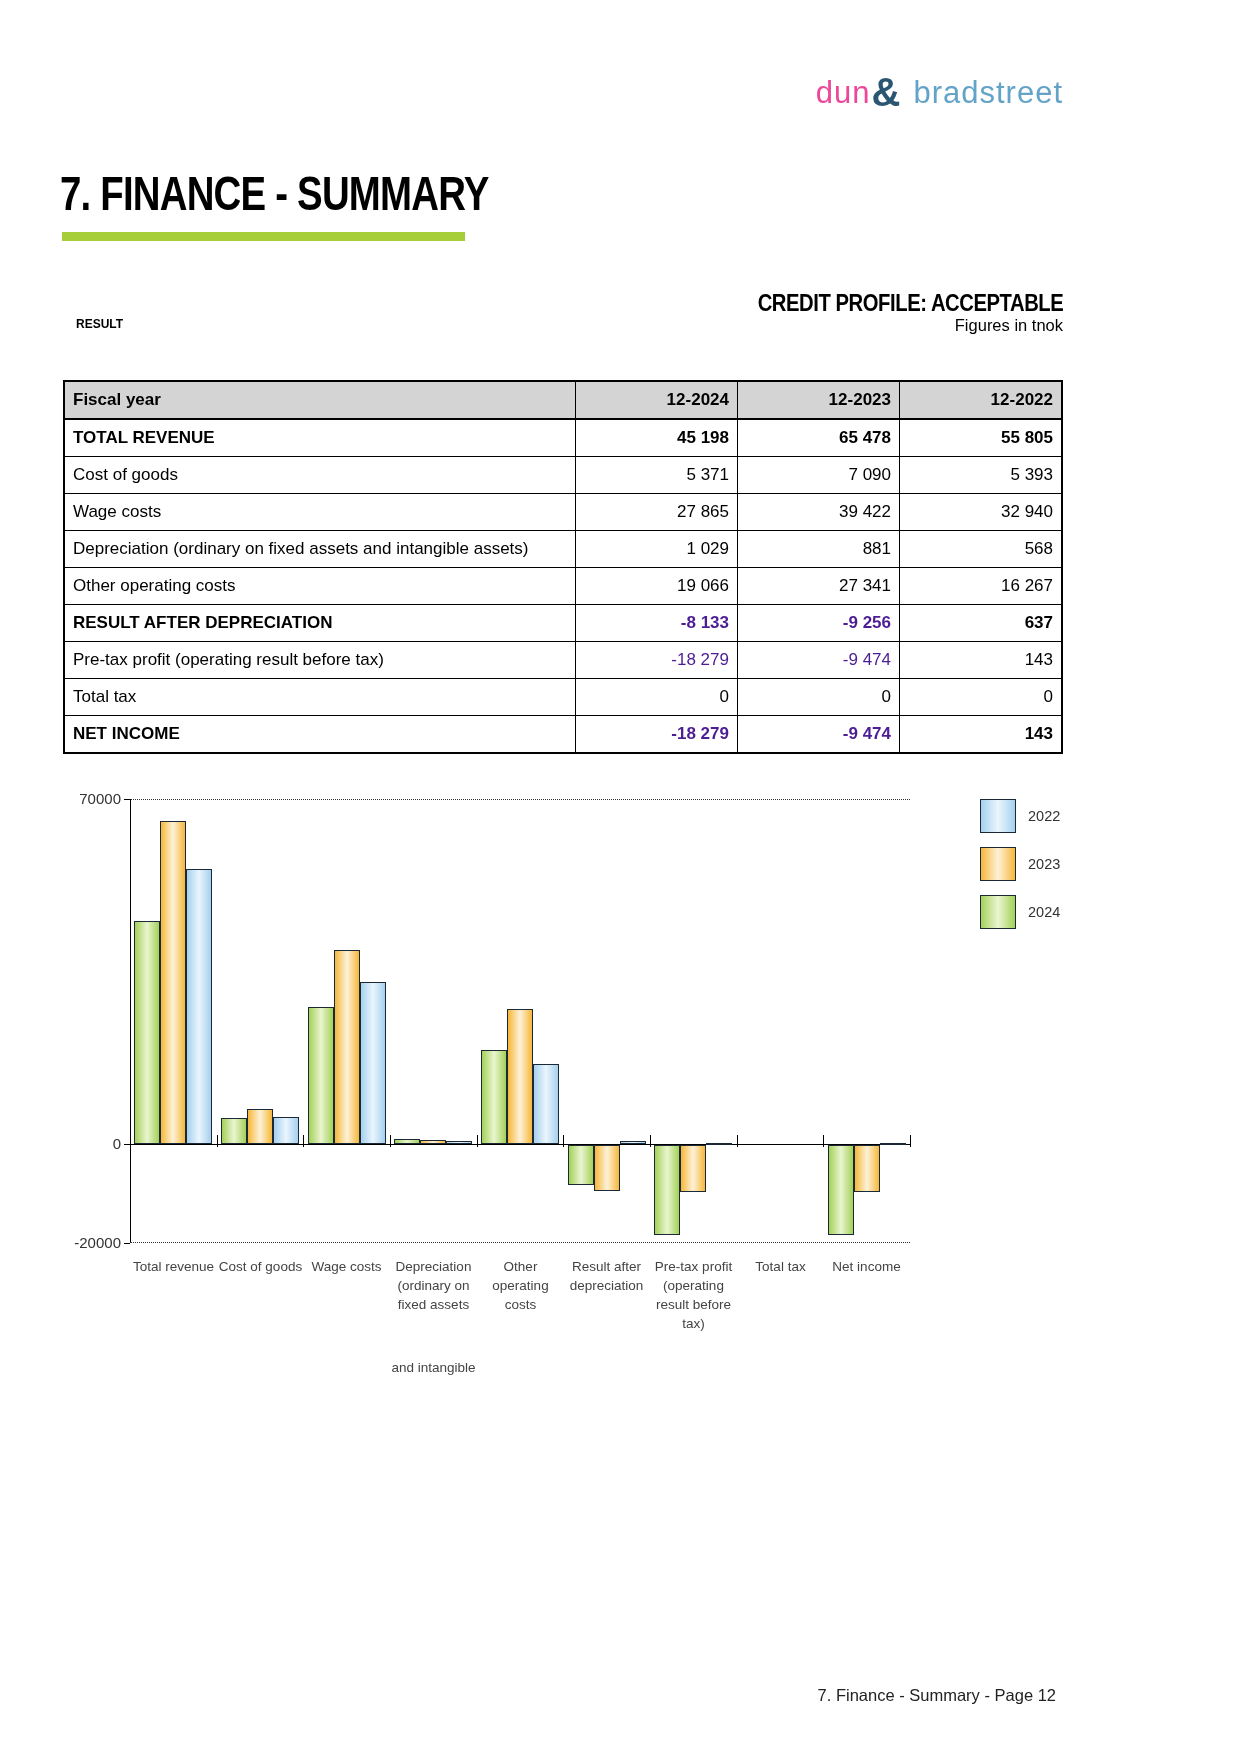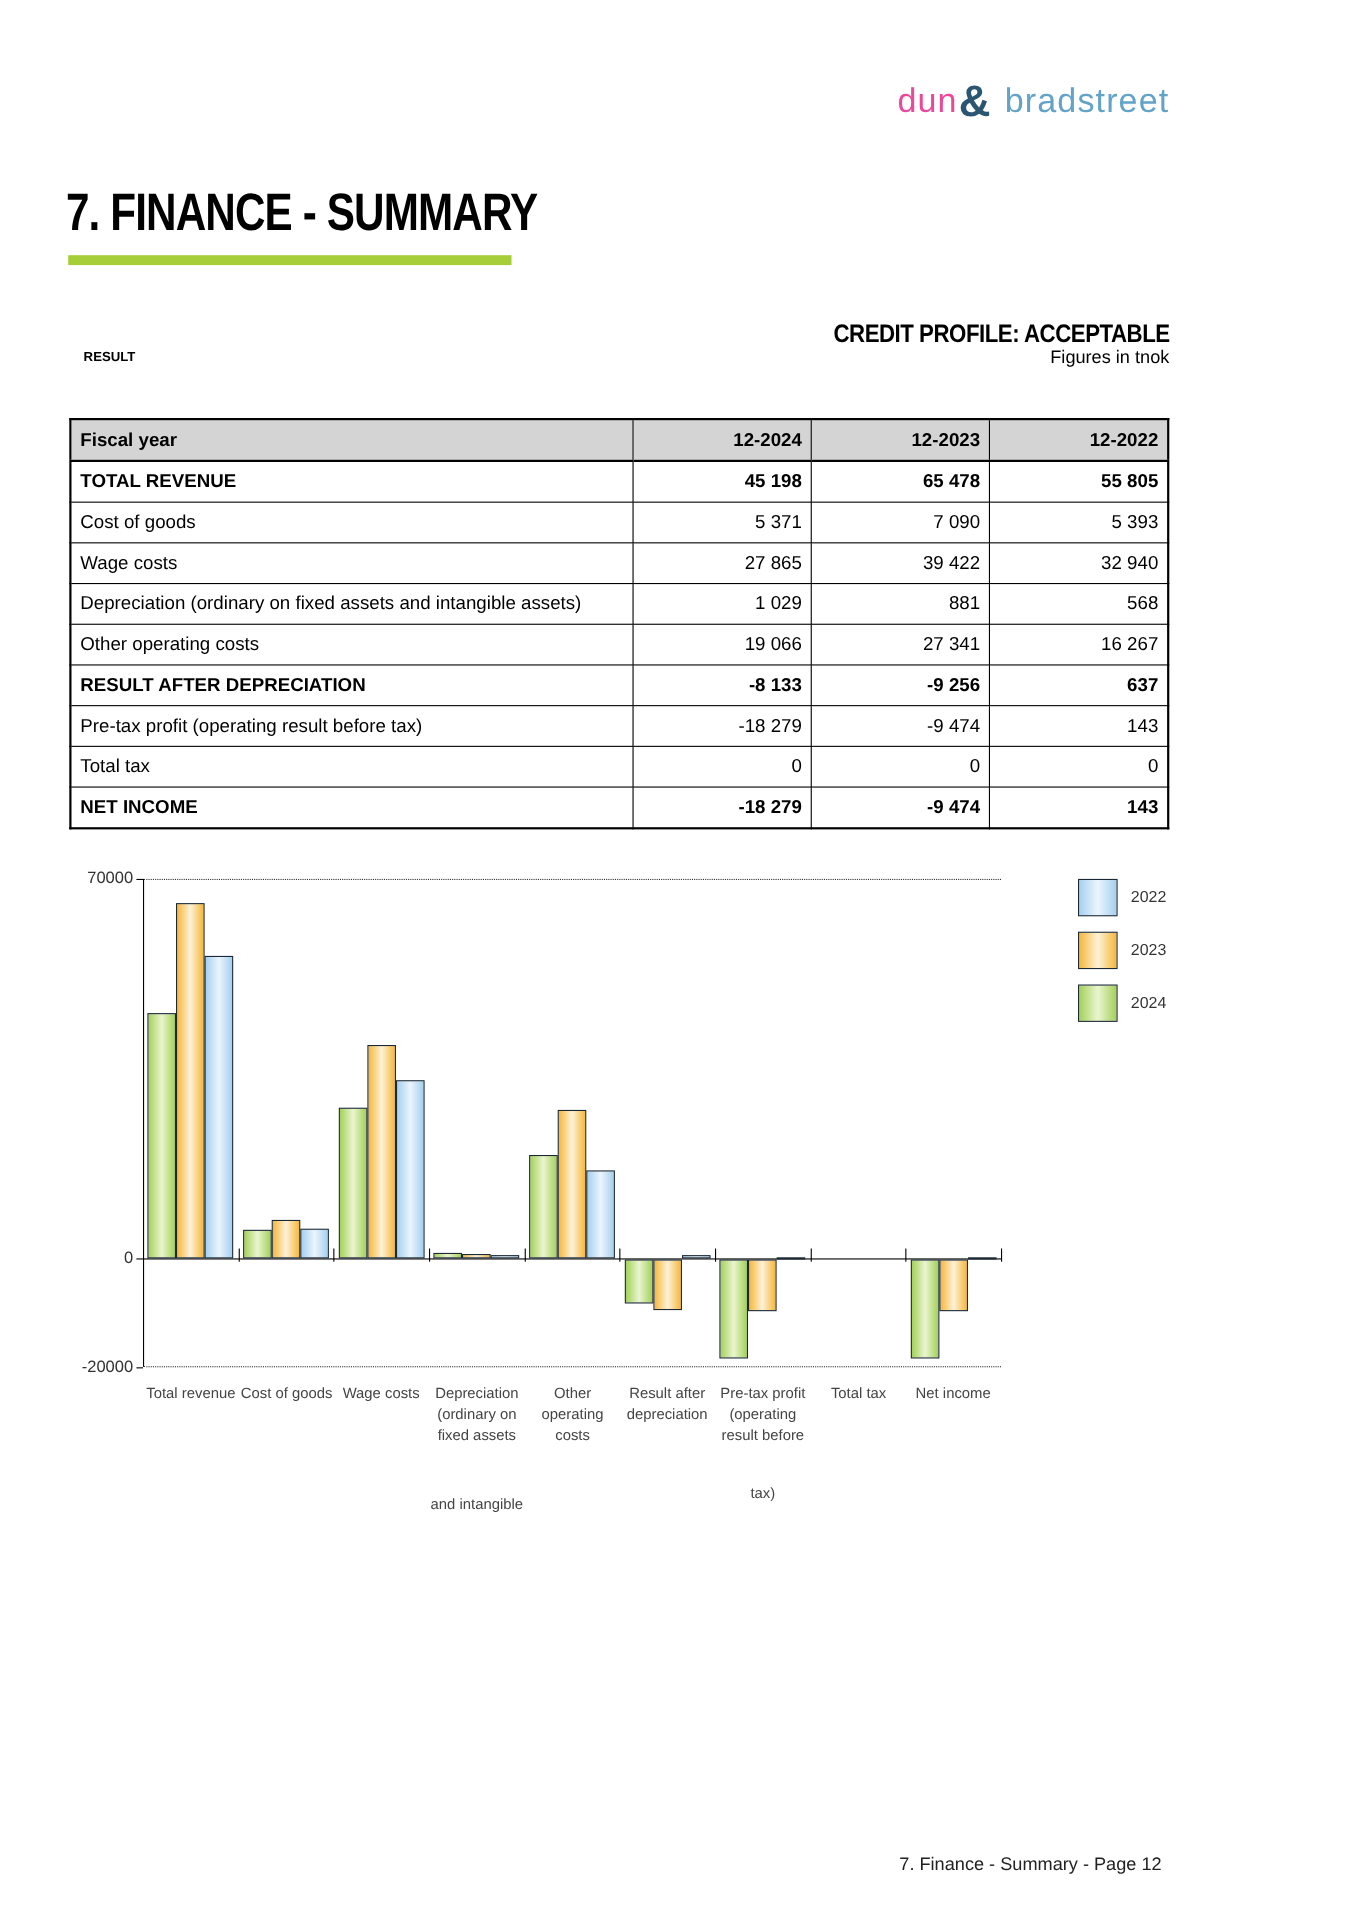--- a/index.html
+++ b/index.html
@@ -61,21 +61,21 @@
     height:22px;
     overflow:hidden;white-space:nowrap;
   }
   table.result thead th{
     background:#d4d4d4;
     border-bottom:2px solid #000;
     font-weight:700;text-align:left;
   }
   table.result .num{text-align:right;width:145px;}
   table.result tr.bold td{font-weight:700;}
-  table.result td.neg{color:#000000;}
+  table.result td.neg{color:#4c1d95;}
   
   .chart{
     position:absolute;left:63px;top:712px;
     width:1000px;height:720px;
   }
   .chart *{position:absolute;}
   .gridline-dotted{border-top:1px dotted #333;height:0;}
   .axis-v{width:1px;background:#000;}
   .baseline{height:1px;background:#000;}
   .ytick-label{font-size:15px;color:#333;text-align:right;width:58px;}
@@ -235,21 +235,21 @@
         <div style="position: static;">depreciation</div>
       </div>
       <div class="bar" style="left: 591px; top: 433px; width: 26px; height: 90px; background: linear-gradient(90deg, rgb(163, 209, 89) 0%, rgb(234, 245, 208) 50%, rgb(163, 209, 89) 100%);"></div>
       <div class="bar" style="left: 617px; top: 433px; width: 26px; height: 47px; background: linear-gradient(90deg, rgb(246, 183, 58) 0%, rgb(253, 242, 216) 50%, rgb(246, 183, 58) 100%);"></div>
       <div class="bar" style="left: 643px; top: 431px; width: 26px; height: 1px; background: linear-gradient(90deg, rgb(165, 208, 239) 0%, rgb(235, 245, 253) 50%, rgb(165, 208, 239) 100%);"></div>
       <div class="xtick-mark" style="left: 674px; top: 423px; height: 12px;"></div>
       <div class="cat-label" style="left: 579px; top: 545px; width: 103px;">
         <div style="position: static;">Pre-tax profit</div>
         <div style="position: static;">(operating</div>
         <div style="position: static;">result before</div>
-        <div style="position: static; margin-top: 34px;">tax)</div>
+        <div style="position: static;">tax)</div>
       </div>
       <div class="xtick-mark" style="left: 760px; top: 423px; height: 12px;"></div>
       <div class="cat-label" style="left: 666px; top: 545px; width: 103px;">
         <div style="position: static;">Total tax</div>
       </div>
       <div class="bar" style="left: 765px; top: 433px; width: 26px; height: 90px; background: linear-gradient(90deg, rgb(163, 209, 89) 0%, rgb(234, 245, 208) 50%, rgb(163, 209, 89) 100%);"></div>
       <div class="bar" style="left: 791px; top: 433px; width: 26px; height: 47px; background: linear-gradient(90deg, rgb(246, 183, 58) 0%, rgb(253, 242, 216) 50%, rgb(246, 183, 58) 100%);"></div>
       <div class="bar" style="left: 817px; top: 431px; width: 26px; height: 1px; background: linear-gradient(90deg, rgb(165, 208, 239) 0%, rgb(235, 245, 253) 50%, rgb(165, 208, 239) 100%);"></div>
       <div class="xtick-mark" style="left: 847px; top: 423px; height: 12px;"></div>
       <div class="cat-label" style="left: 752px; top: 545px; width: 103px;">

